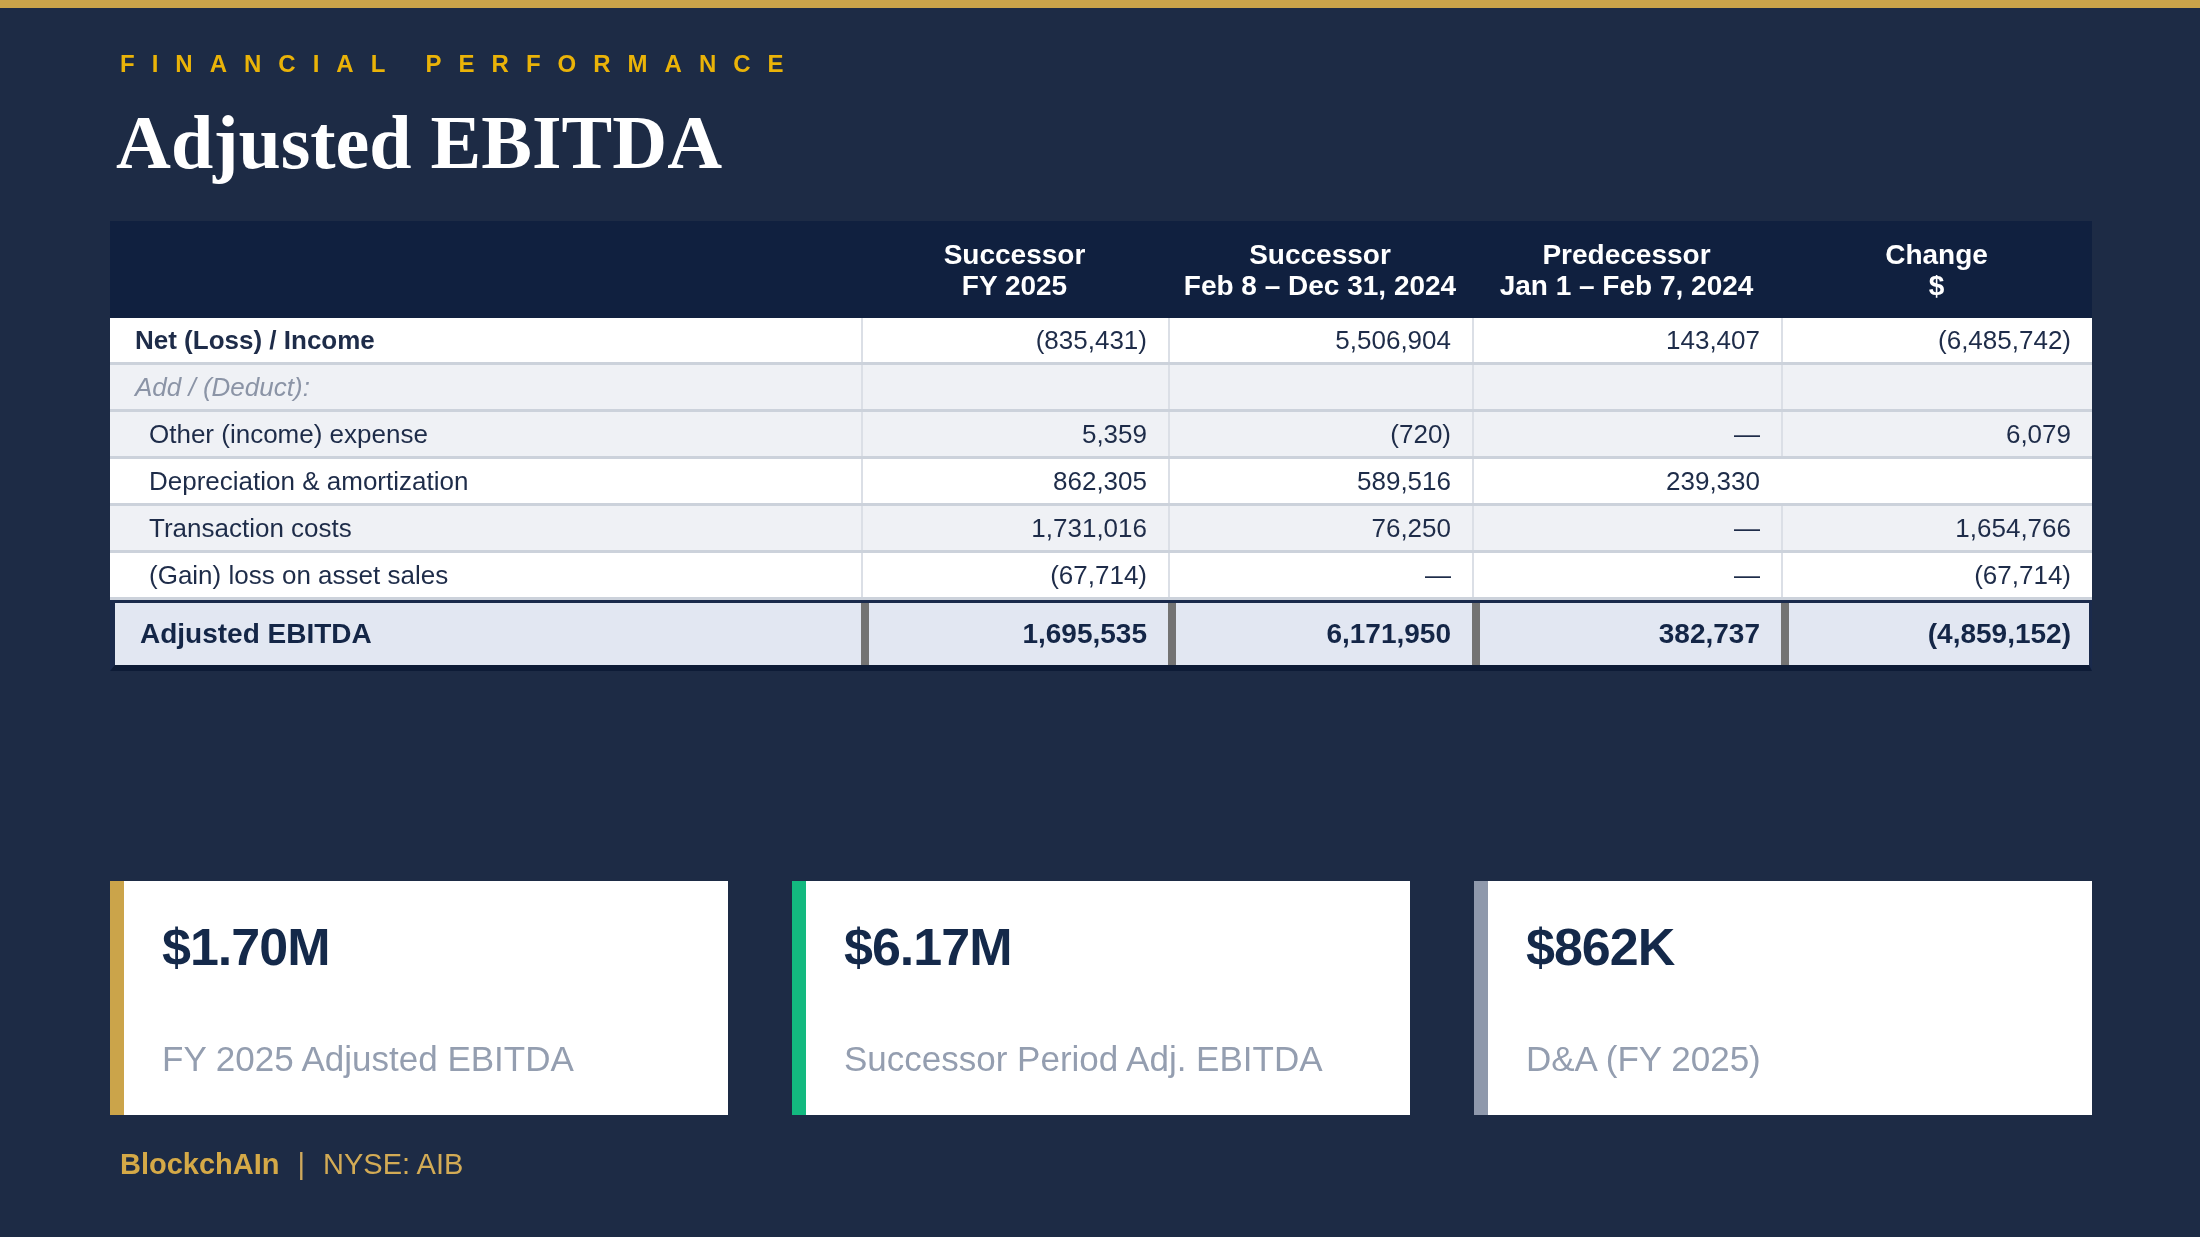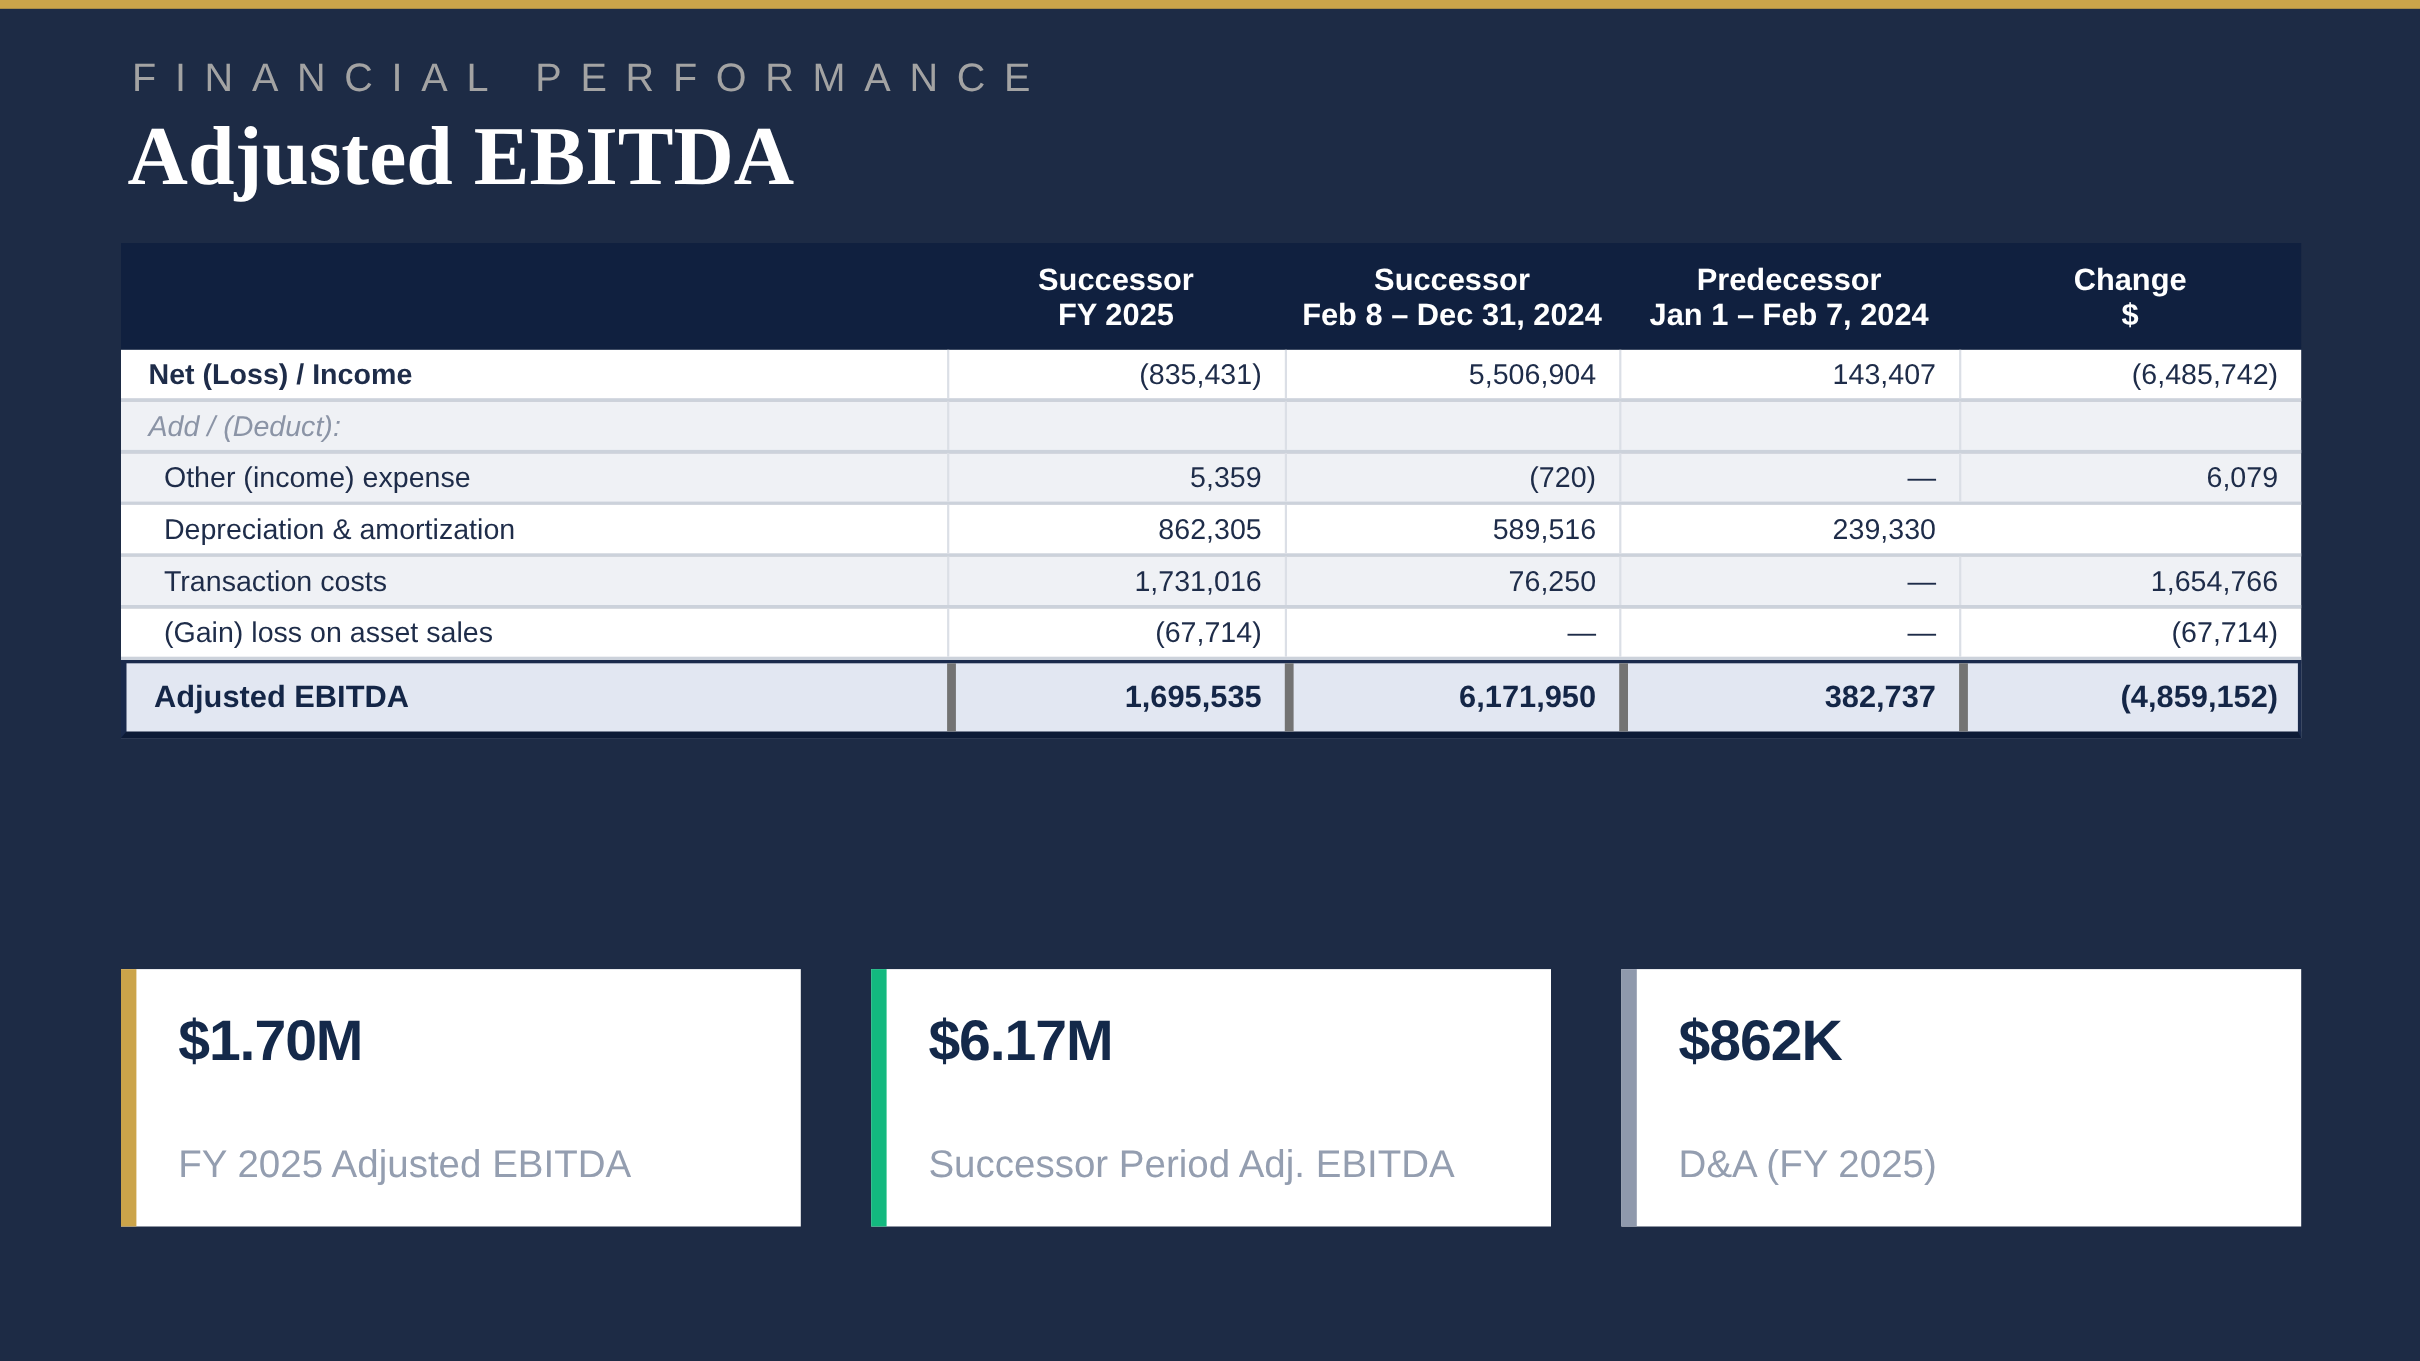--- a/index.html
+++ b/index.html
@@ -4,21 +4,21 @@
 <style>
   html,body{margin:0;padding:0;background:#10172b;}
   .slide{
     position:relative;width:2200px;height:1237px;overflow:hidden;
     background:#1d2b45;
     font-family:"Liberation Sans",sans-serif;
   }
   .goldbar{position:absolute;top:0;left:0;width:2200px;height:8px;background:#cba44a;}
   .eyebrow{
     position:absolute;left:120px;top:50px;
-    font-size:36px;font-weight:normal;letter-spacing:17px;color:#a3a3a3;
+    font-size:24px;font-weight:bold;letter-spacing:17px;color:#eab308;
     white-space:nowrap;
   }
   .title{
     position:absolute;left:116px;top:104px;
     font-family:"Liberation Serif",serif;font-weight:bold;
     font-size:76px;line-height:1;color:#ffffff;white-space:nowrap;
   }
   
   .fin-table{position:absolute;left:110px;top:221px;width:1982px;}
   .thead{
@@ -174,13 +174,18 @@
         <div class="card-value">$6.17M</div>
         <div class="card-label">Successor Period Adj. EBITDA</div>
       </div>
       <div class="card">
         <div class="card-accent" style="background: rgb(143, 153, 172);"></div>
         <div class="card-value">$862K</div>
         <div class="card-label">D&amp;A (FY 2025)</div>
       </div>
     </div>
 
+  <div class="footer">
+    <span class="brand">BlockchAIn</span>
+    <span class="sep">|</span>
+    <span class="ticker">NYSE: AIB</span>
+  </div>
 </div>
 
 </body></html>

